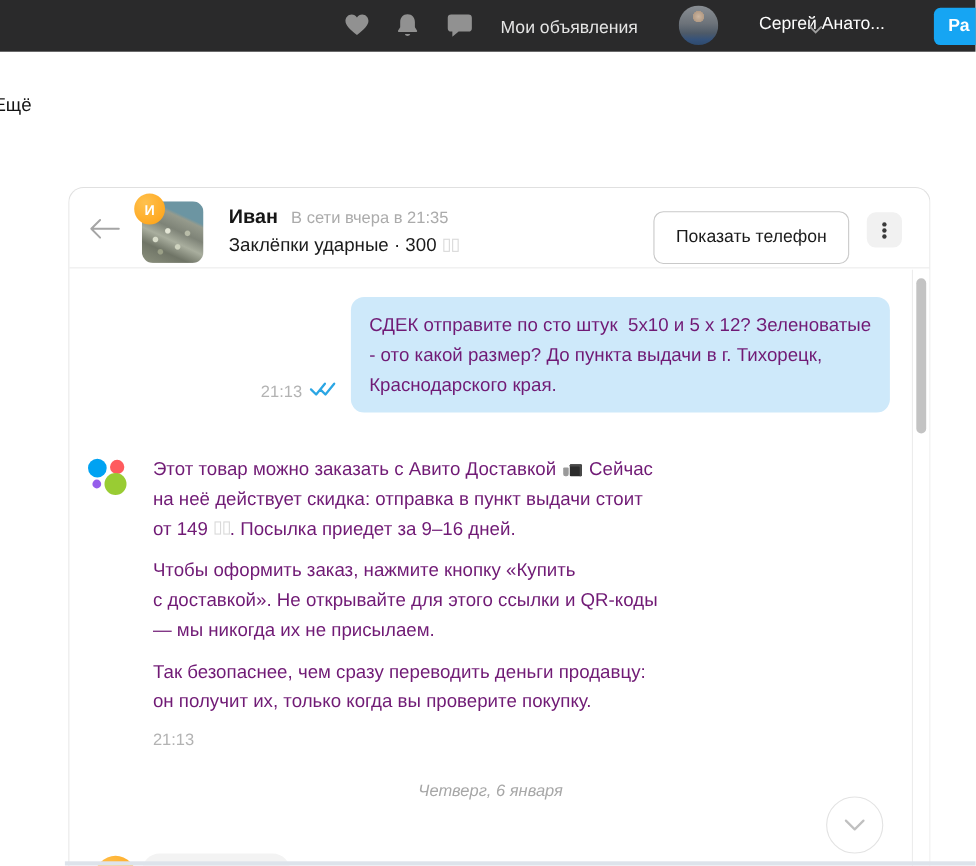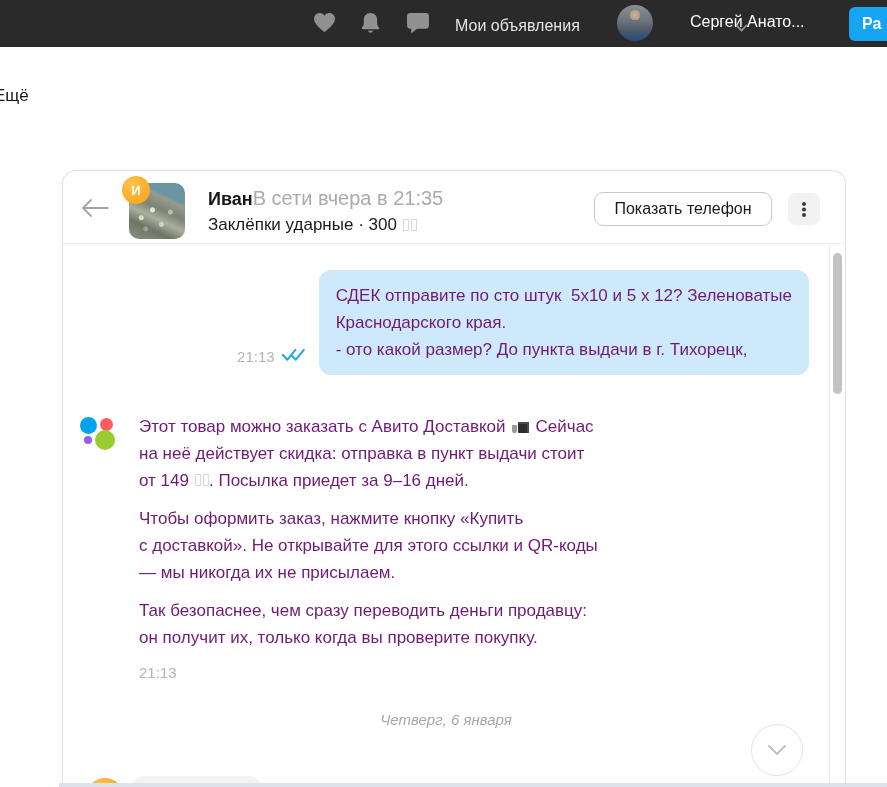--- a/index.html
+++ b/index.html
@@ -39,27 +39,27 @@
       radial-gradient(circle at 22% 62%, #d9ddcb 2px, rgba(0,0,0,0) 3px),
       radial-gradient(circle at 58% 74%, #cfd3bf 2px, rgba(0,0,0,0) 3px),
       radial-gradient(circle at 42% 48%, #e4e6d6 2px, rgba(0,0,0,0) 3px),
       radial-gradient(circle at 74% 52%, #b8bca8 2px, rgba(0,0,0,0) 3px),
       radial-gradient(circle at 30% 82%, #9ba087 2px, rgba(0,0,0,0) 3px),
       linear-gradient(205deg, #6c95a2 0%, #6c95a2 26%, #969b8d 30%, #7e8377 46%, #a9ae9e 60%, #6f7466 76%, #8d927f 100%); }
   .badge { position:absolute; left:59px; top:5px; width:28px; height:28px; border-radius:50%;
     background:radial-gradient(circle at 35% 30%, #ffc14d, #ffa012); color:#fff; font-size:13px;
     font-weight:bold; display:flex; align-items:center; justify-content:center; z-index:2; }
   .title-block { position:absolute; left:145px; top:16px; }
-  .row1 { display:flex; align-items:baseline; gap:0; }
+  .row1 { display:flex; align-items:baseline; gap:12px; }
   .contact-name { font-size:18px; font-weight:bold; color:#161616; cursor:pointer; }
-  .contact-status { font-size:20px; color:#ababab; }
+  .contact-status { font-size:15px; color:#ababab; }
   .row2 { margin-top:5px; font-size:17px; color:#1a1a1a; white-space:pre; display:flex; align-items:center; cursor:pointer; }
   .tofu { display:inline-flex; gap:2px; margin-left:6px; }
   .tofu i { display:block; width:6px; height:12px; border:1px solid #d9d9d9; }
-  .show-phone { position:absolute; left:531px; top:21px; height:34px; width:178px; background:#fff;
+  .show-phone { position:absolute; left:531px; top:21px; height:48px; width:178px; background:#fff;
     border:1px solid #c9c9c9; border-radius:9px; font-size:16px; color:#1a1a1a; cursor:pointer;
     font-family:inherit; }
   .kebab { position:absolute; right:25px; top:22px; width:32px; height:32px; background:#f1f1f1;
     border:none; border-radius:8px; cursor:pointer; }
   .kebab .dots { position:absolute; left:14px; top:9px; width:4px; height:4px; border-radius:50%;
     background:#3a3a3a; box-shadow:0 5.5px 0 #3a3a3a, 0 11px 0 #3a3a3a; }
 
   
   .messages { position:absolute; top:74px; left:0; right:0; bottom:0; overflow:hidden; }
   .scroll-track { position:absolute; right:0; top:0; bottom:0; width:16px; border-left:1px solid #ececec; background:#fff; }
@@ -163,22 +163,22 @@
       <div class="msg-meta">
         <span class="msg-time">21:13</span>
         <span>
           <svg width="25" height="15" viewBox="0 0 26 16">
               <path d="M1.5 8.5 6.5 13.5 15 3M10.5 8.5 15.5 13.5 24 3" fill="none" stroke="#2ba6e4" stroke-width="2.2" stroke-linecap="round" stroke-linejoin="round"></path>
             </svg>
         </span>
       </div>
       <div class="bubble-out">
         <div class="line">СДЕК отправите по сто штук  5х10 и 5 х 12? Зеленоватые</div>
+        <div class="line">- ото какой размер? До пункта выдачи в г. Тихорецк,</div>
         <div class="line">Краснодарского края.</div>
-        <div class="line">- ото какой размер? До пункта выдачи в г. Тихорецк,</div>
       </div>
     </div>
 
     <div class="bot-row">
       <span class="avito-logo">
         <i class="dot-blue"></i>
           <i class="dot-red"></i>
           <i class="dot-purple"></i>
           <i class="dot-green"></i>
       </span>

